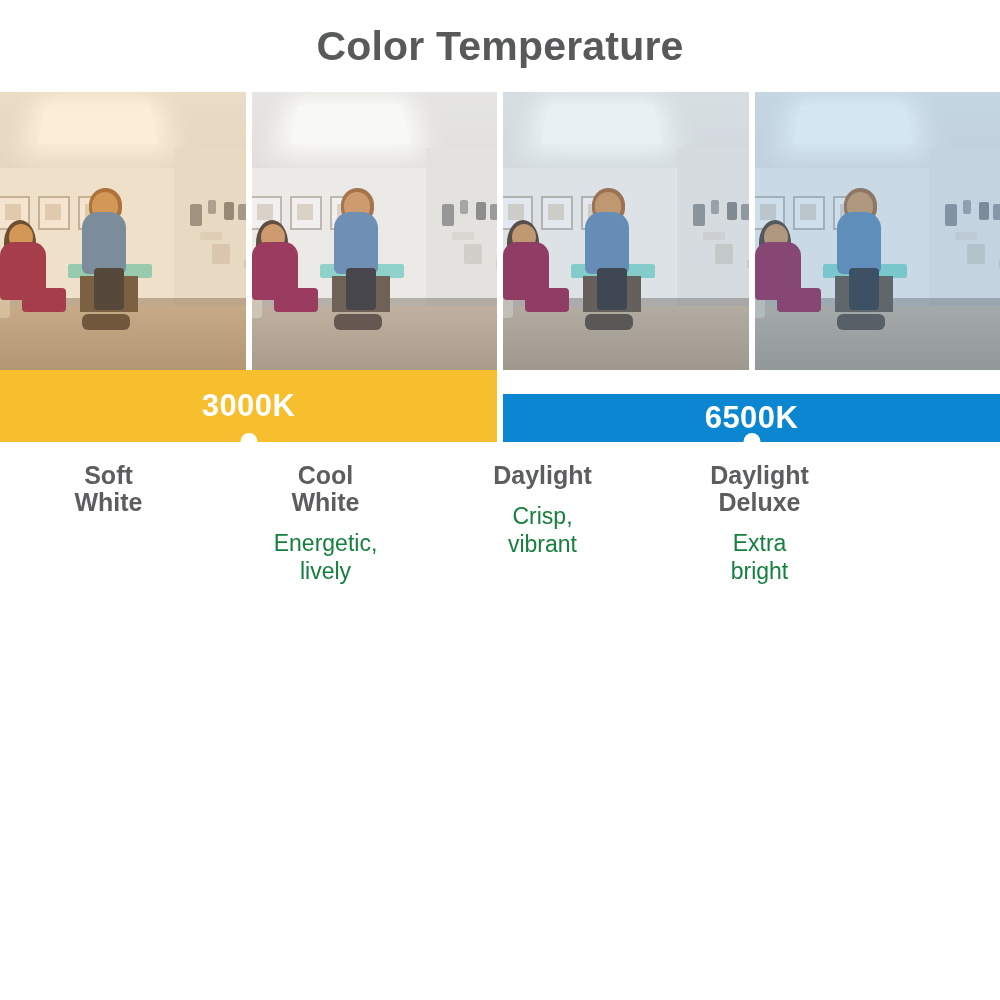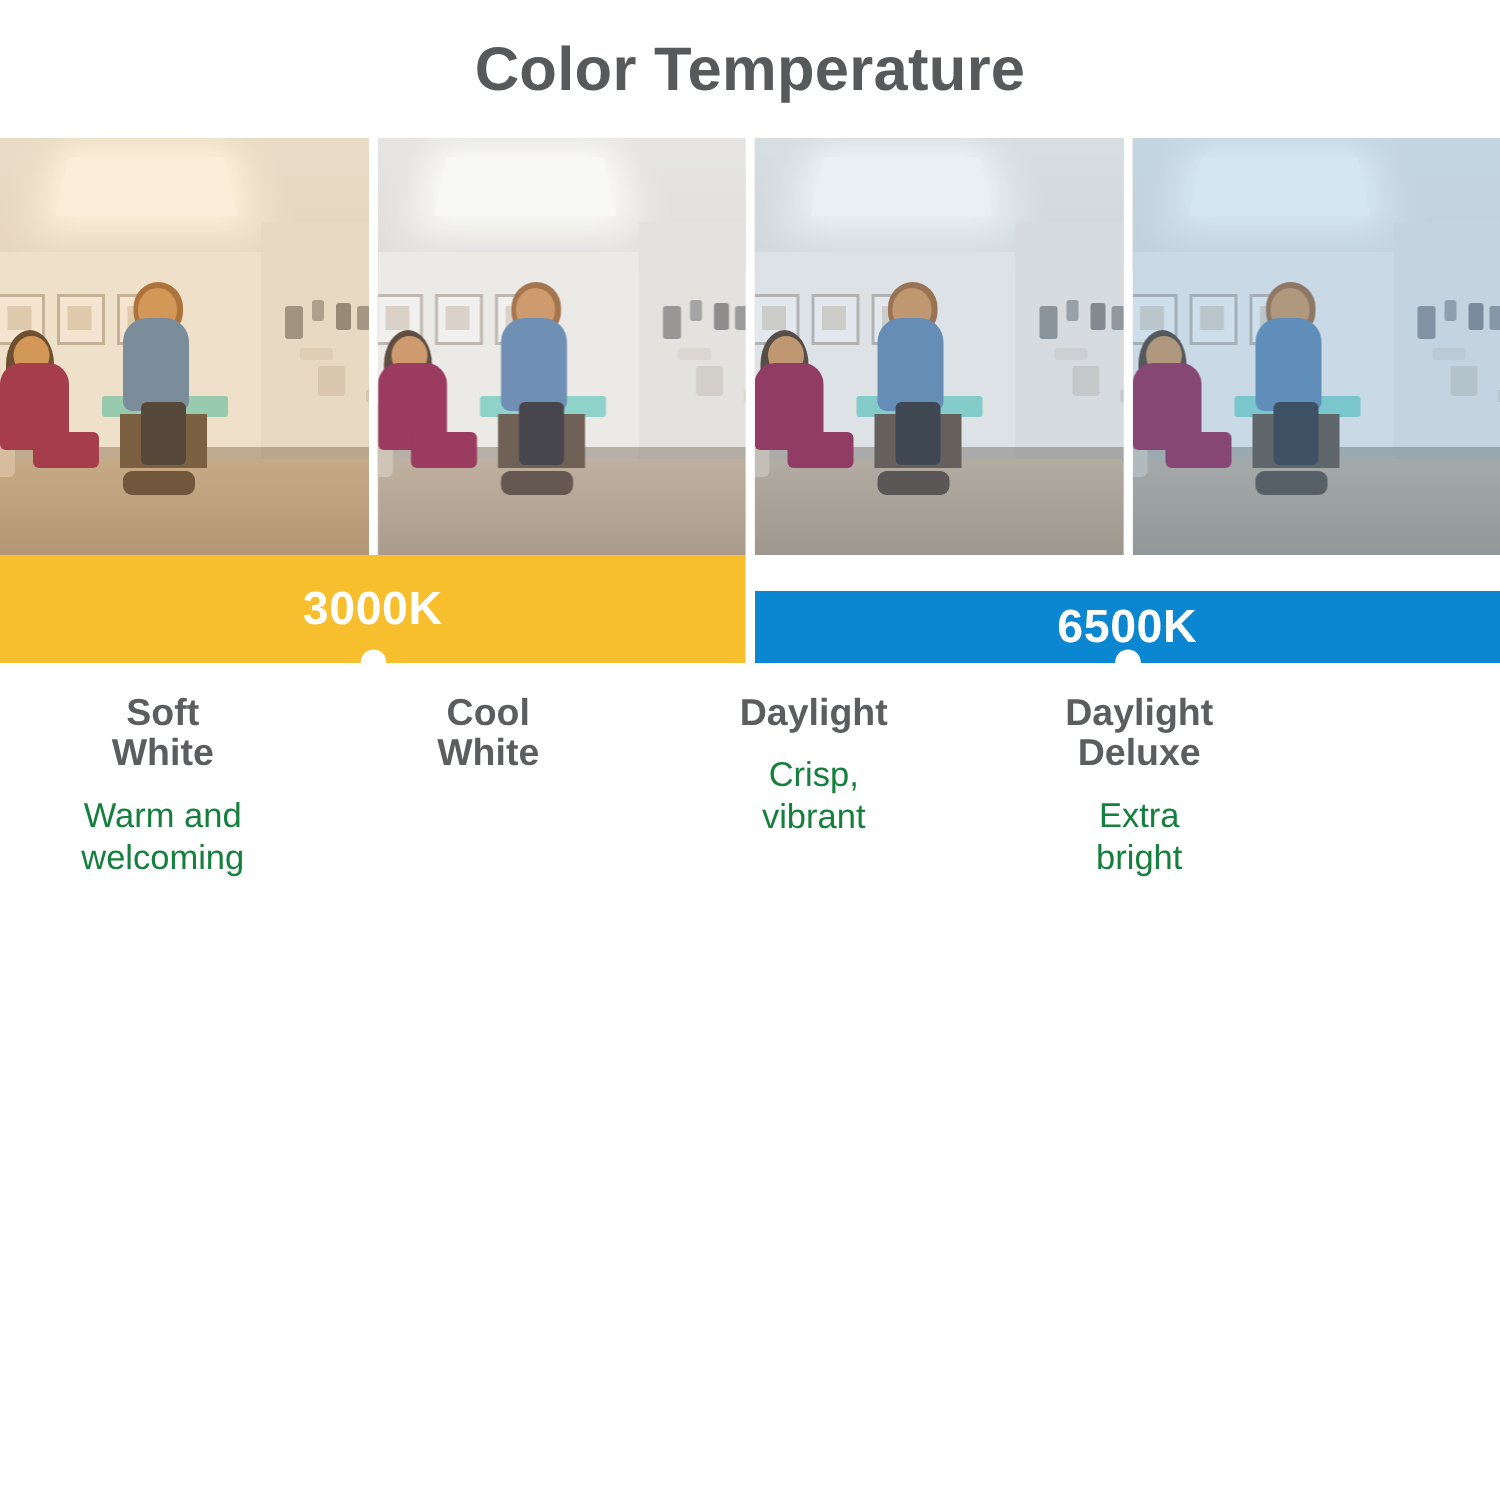--- a/index.html
+++ b/index.html
@@ -466,26 +466,26 @@
   <div class="band" style="background: rgb(11, 134, 208); margin-top: 24px;">
     <span class="band-text">6500K</span>
     <span class="band-dot"></span>
   </div>
 </div>
 
 <div class="descs">
   <div class="desc">
     <div class="desc-name">Soft
 White</div>
-    <div class="desc-sub">Warm and
-welcoming</div>
   </div>
   <div class="desc">
     <div class="desc-name">Cool
 White</div>
+    <div class="desc-sub">Energetic,
+lively</div>
   </div>
   <div class="desc">
     <div class="desc-name">Daylight</div>
     <div class="desc-sub">Crisp,
 vibrant</div>
   </div>
   <div class="desc">
     <div class="desc-name">Daylight
 Deluxe</div>
     <div class="desc-sub">Extra

